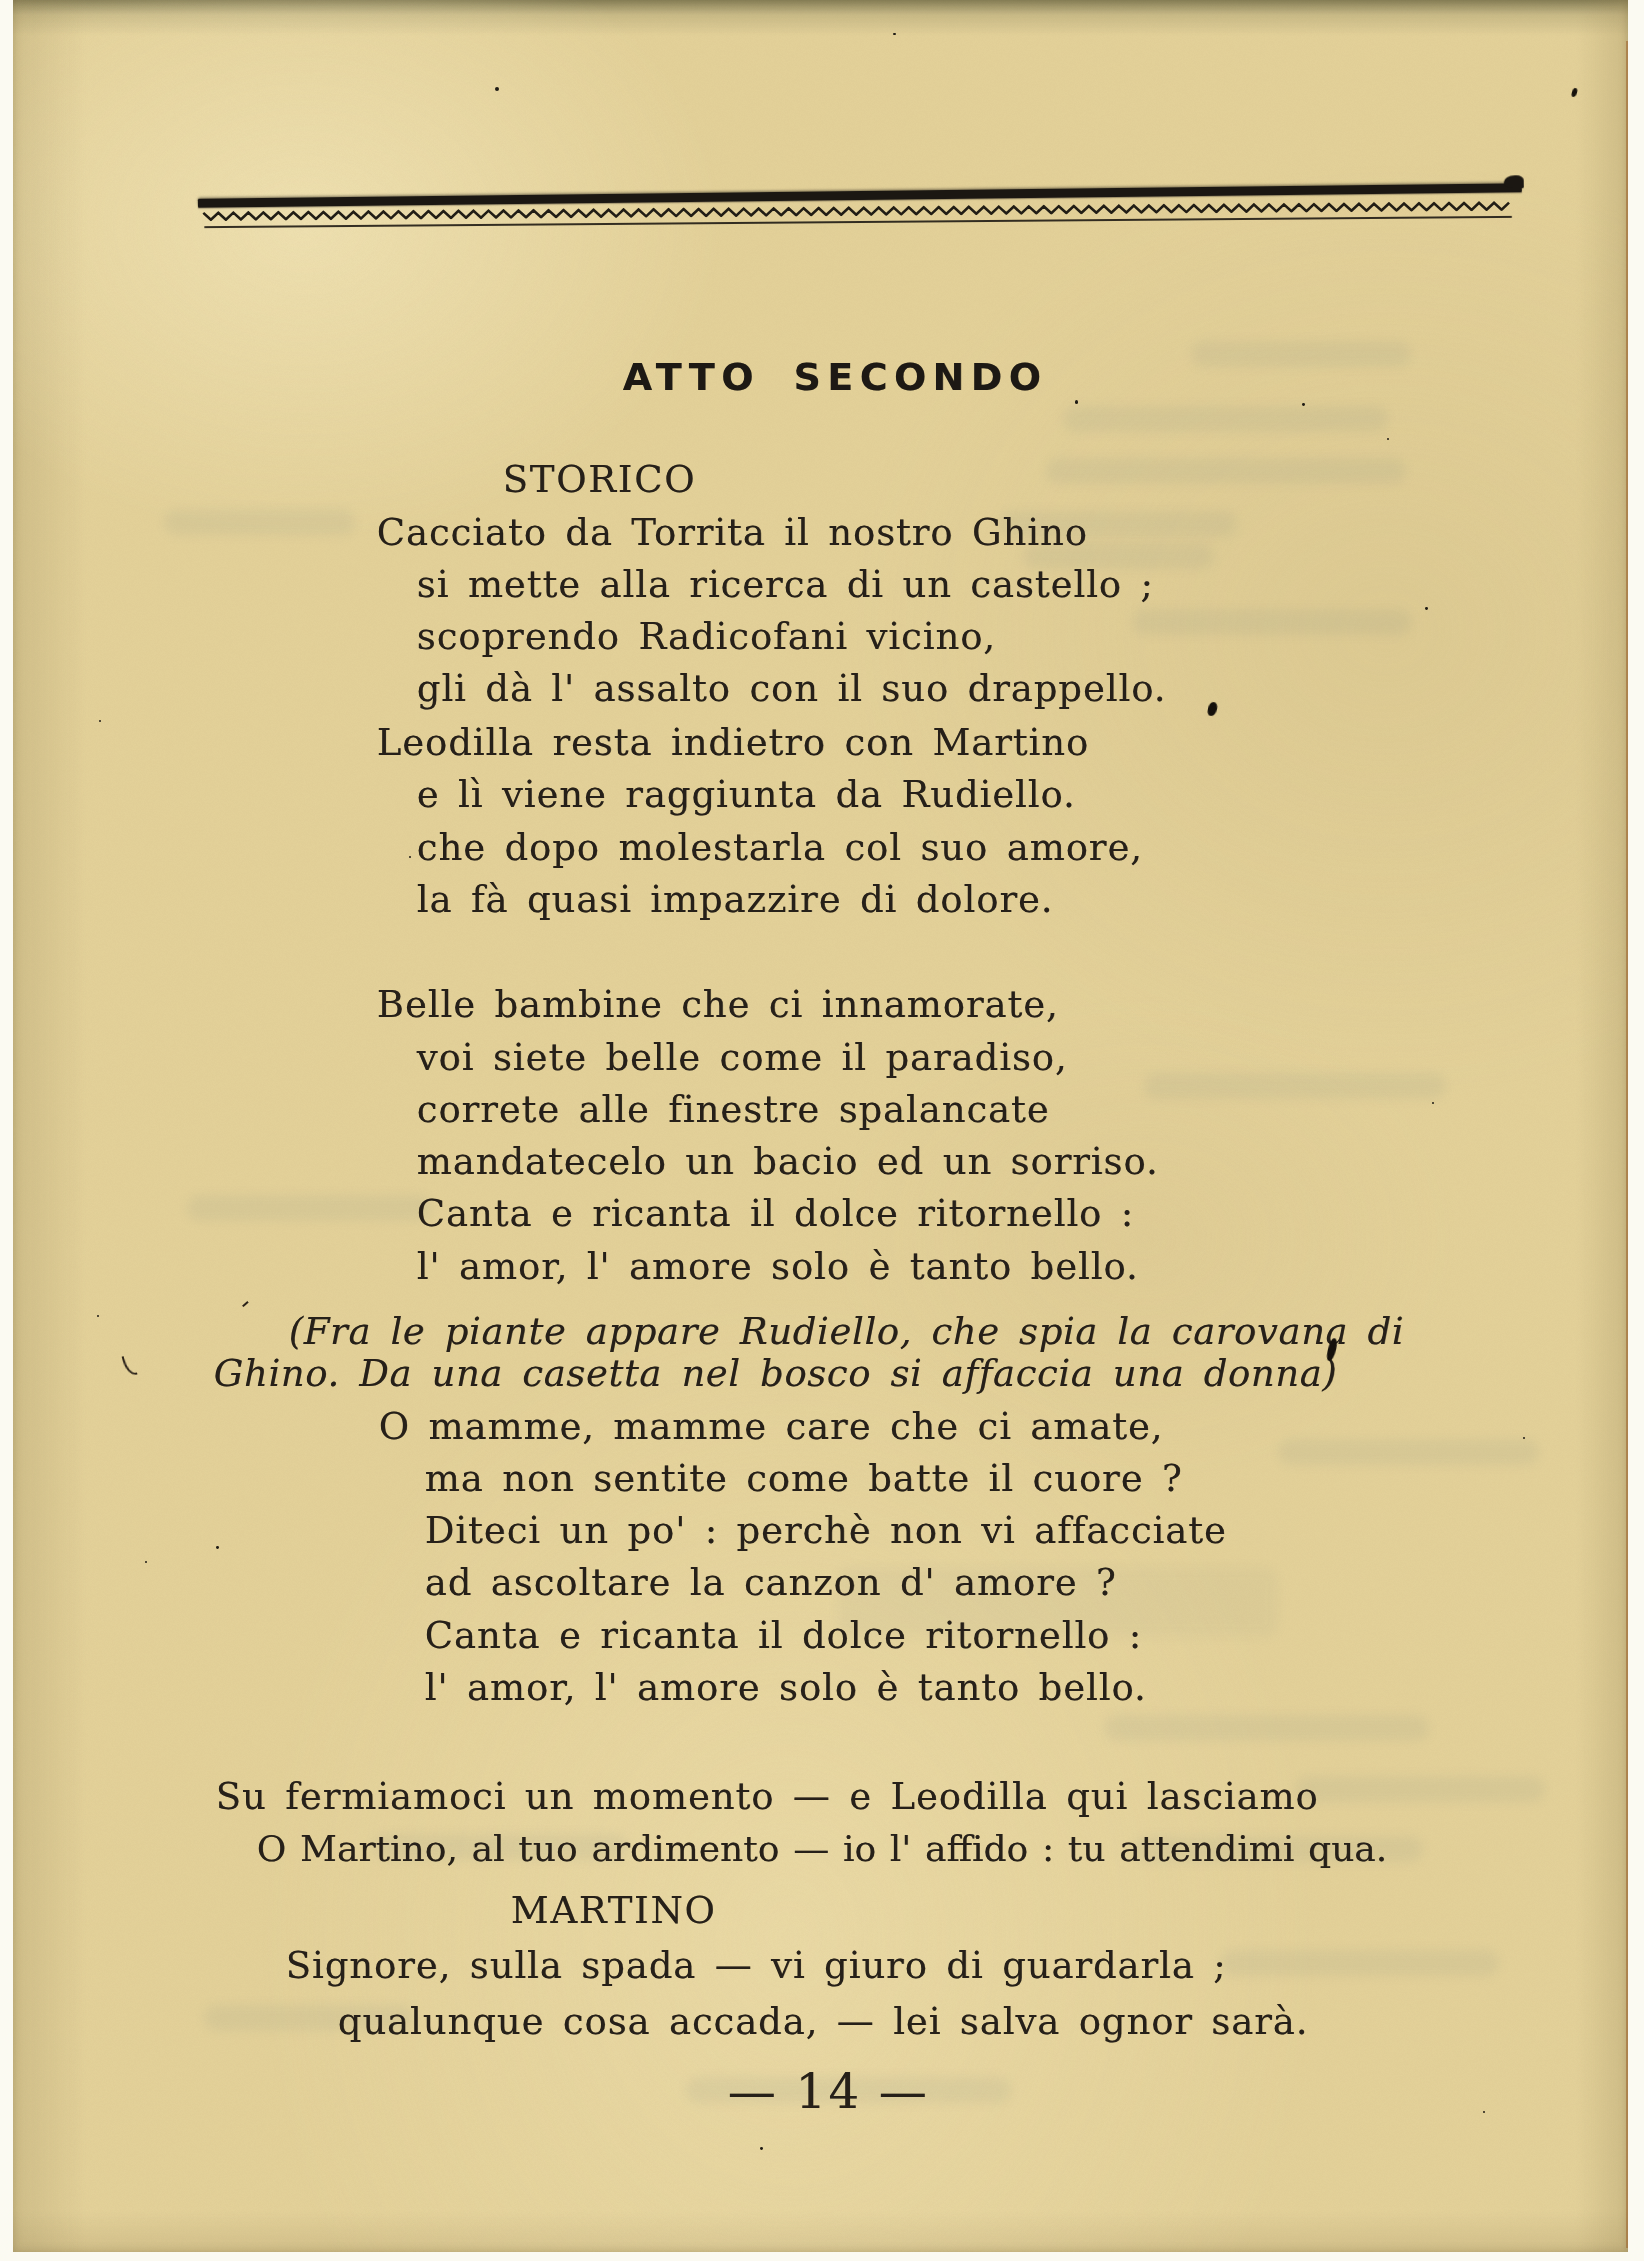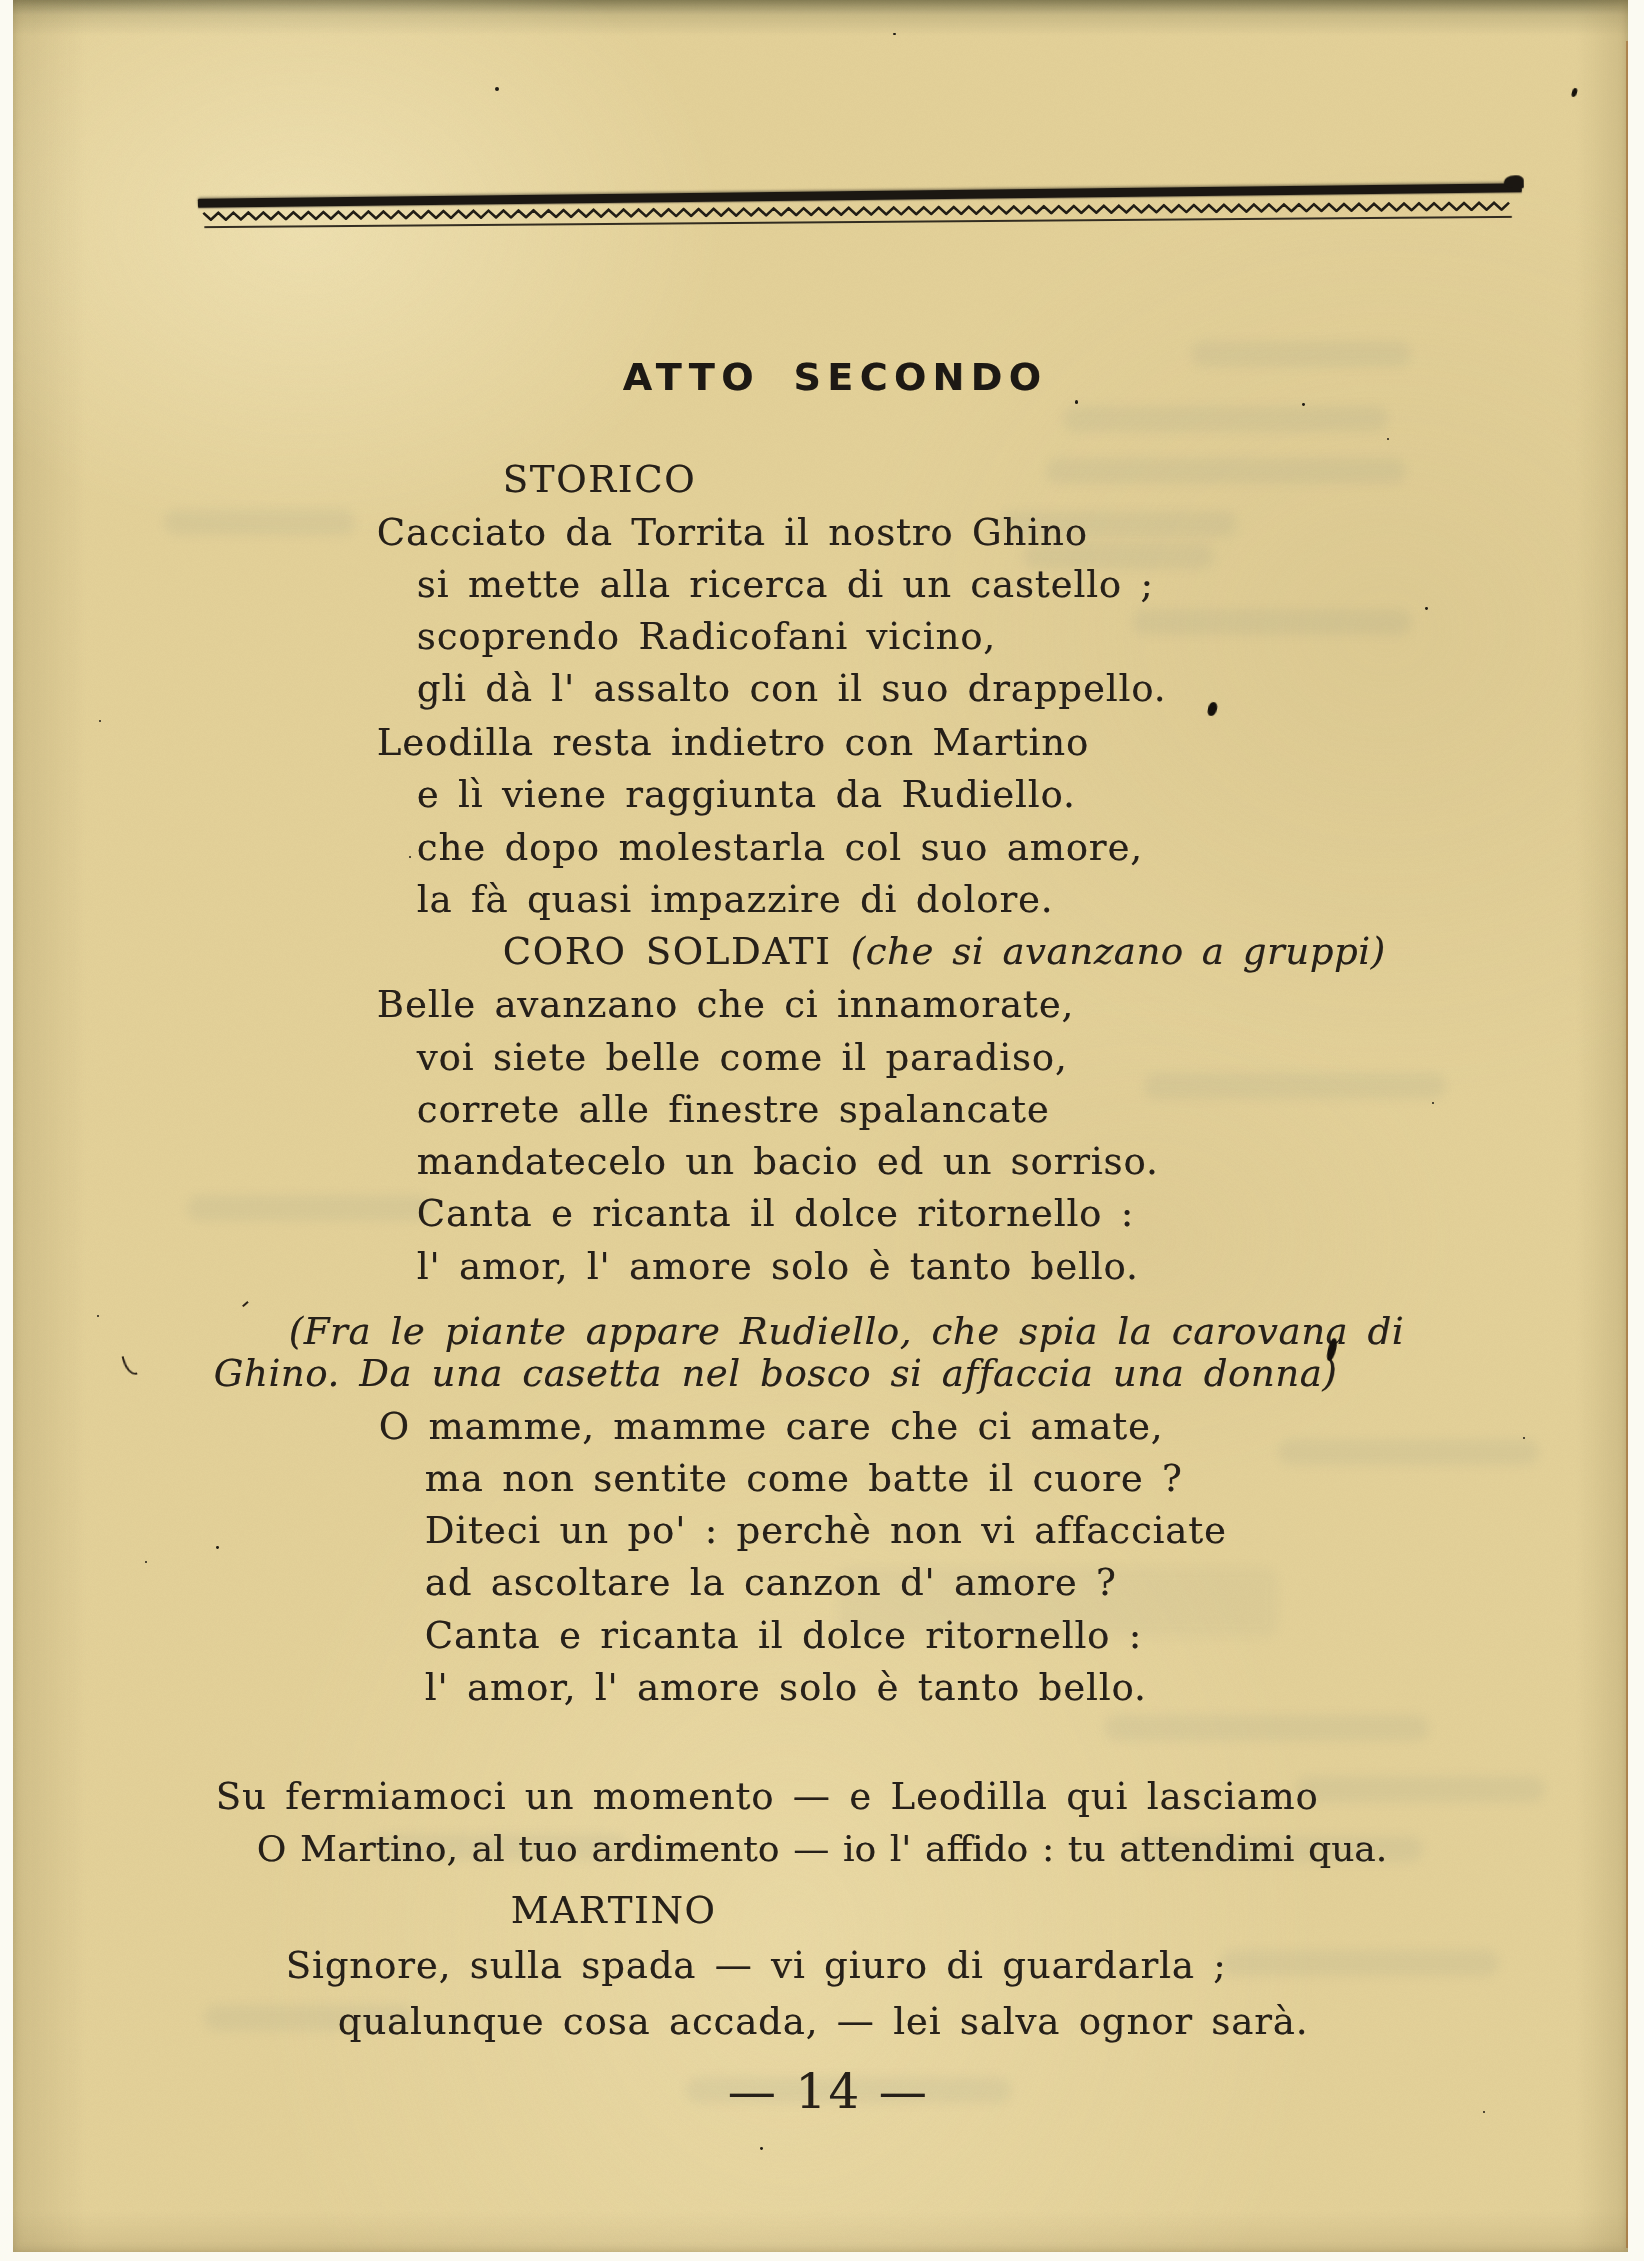--- a/index.html
+++ b/index.html
@@ -130,22 +130,21 @@
 
   <div class="line speaker" style="left:490px;top:461px;">STORICO</div>
   <div class="line verse" style="left:364px;top:514px;">Cacciato da Torrita il nostro Ghino</div>
   <div class="line verse" style="left:404px;top:566px;">si mette alla ricerca di un castello ;</div>
   <div class="line verse" style="left:404px;top:618px;">scoprendo Radicofani vicino,</div>
   <div class="line verse" style="left:404px;top:670px;">gli dà l' assalto con il suo drappello.</div>
   <div class="line verse" style="left:364px;top:724px;">Leodilla resta indietro con Martino</div>
   <div class="line verse" style="left:404px;top:776px;">e lì viene raggiunta da Rudiello.</div>
   <div class="line verse" style="left:404px;top:829px;">che dopo molestarla col suo amore,</div>
   <div class="line verse" style="left:404px;top:881px;">la fà quasi impazzire di dolore.</div>
-  <div class="line speaker" style="left:490px;top:933px;"><span>CORO SOLDATI </span><span class="note">(che si avanzano a gruppi)</span></div>
-  <div class="line verse" style="left:364px;top:986px;">Belle avanzano che ci innamorate,</div>
+  <div class="line verse" style="left:364px;top:986px;">Belle bambine che ci innamorate,</div>
   <div class="line verse" style="left:404px;top:1039px;">voi siete belle come il paradiso,</div>
   <div class="line verse" style="left:404px;top:1091px;">correte alle finestre spalancate</div>
   <div class="line verse" style="left:404px;top:1143px;">mandatecelo un bacio ed un sorriso.</div>
   <div class="line verse" style="left:404px;top:1195px;">Canta e ricanta il dolce ritornello :</div>
   <div class="line verse" style="left:404px;top:1248px;">l' amor, l' amore solo è tanto bello.</div>
   <div class="line stage" style="left:276px;top:1303px;margin-top:10px;">(Fra le piante appare Rudiello, che spia la carovana di</div>
   <div class="line stage" style="left:201px;top:1355px;">Ghino. Da una casetta nel bosco si affaccia una donna)</div>
   <div class="line verse" style="left:366px;top:1408px;">O mamme, mamme care che ci amate,</div>
   <div class="line verse" style="left:412px;top:1460px;">ma non sentite come batte il cuore ?</div>
   <div class="line verse" style="left:412px;top:1512px;">Diteci un po' : perchè non vi affacciate</div>

